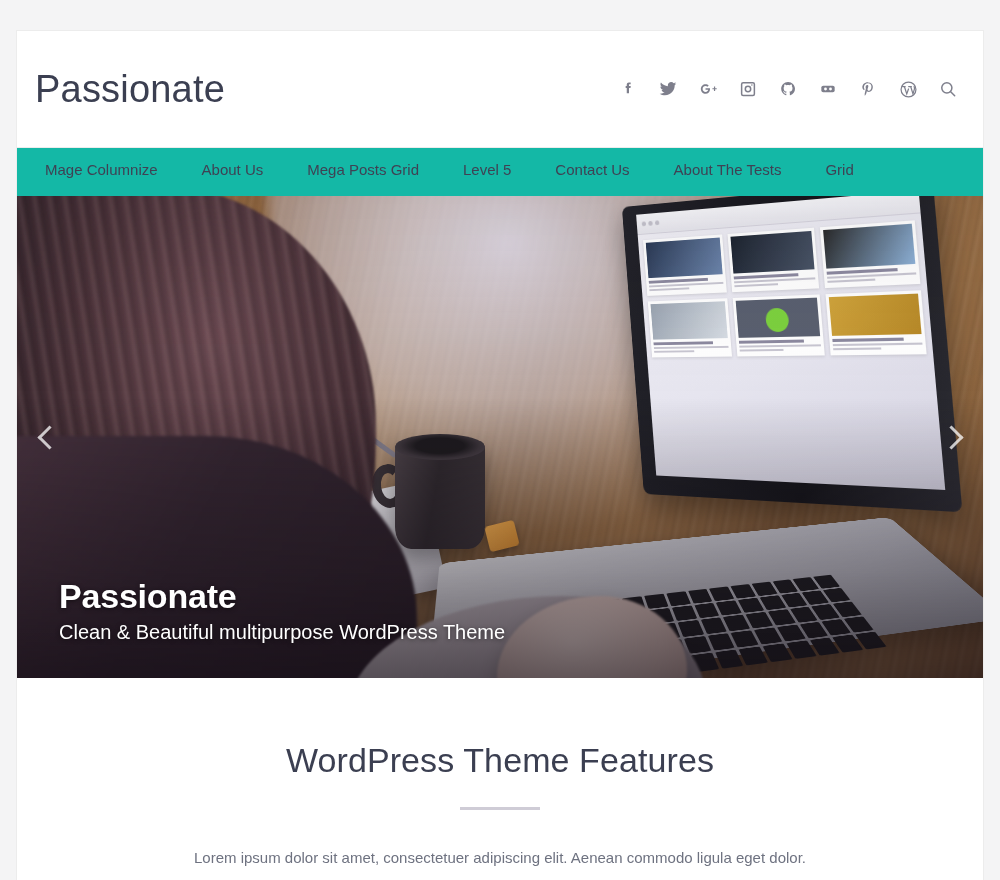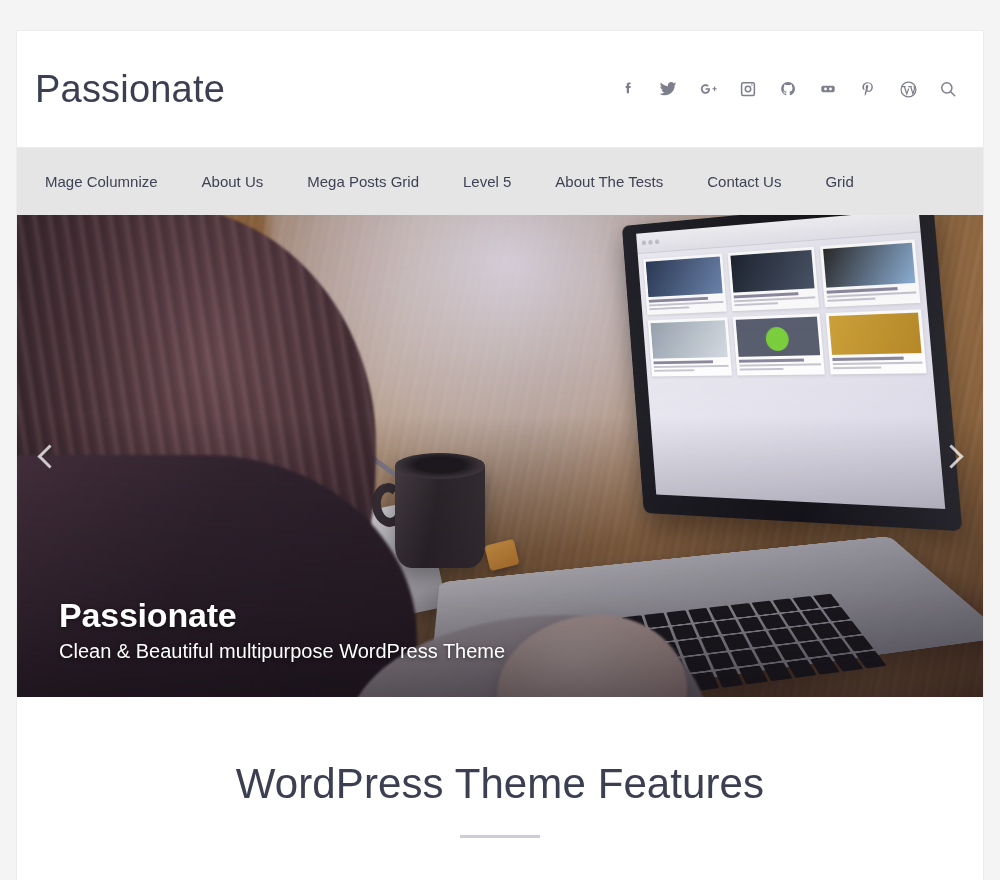--- a/index.html
+++ b/index.html
@@ -63,25 +63,25 @@
     align-items: center;
     justify-content: center;
     color: #7e7f8c;
     cursor: pointer;
   }
   .social-icon svg { display: block; }
 
   
   .main-nav {
     border-top: 1px solid #ececec;
-    height: 68px;
+    height: 49px;
     display: flex;
-    align-items: center;
+    align-items: flex-end;
     padding: 0 18px;
-    background: #e5e5e5;
+    background: #14b8a6;
   }
   .nav-list {
     list-style: none;
     margin: 0;
     padding: 0;
     display: flex;
     align-items: center;
   }
   .nav-item {
     font-size: 15px;
@@ -364,21 +364,21 @@
   .chev.left { transform: rotate(-45deg); }
   .chev.right { transform: rotate(135deg); }
 
   
   .features-section {
     background: #fff;
     padding: 62px 40px 40px 40px;
     text-align: center;
   }
   .section-title {
-    font-size: 42px;
+    font-size: 34px;
     font-weight: 400;
     color: #3b3f51;
     margin: 0;
     line-height: 1.2;
     letter-spacing: 0.1px;
   }
   .section-divider {
     width: 80px;
     height: 3px;
     background: #cfccd6;
@@ -455,22 +455,22 @@
         </span>
       </nav>
     </header>
 
     <nav class="main-nav">
       <ul class="nav-list">
         <li class="nav-item">Mage Columnize</li>
         <li class="nav-item">About Us</li>
         <li class="nav-item">Mega Posts Grid</li>
         <li class="nav-item">Level 5</li>
+        <li class="nav-item">Contact Us</li>
         <li class="nav-item">About The Tests</li>
-        <li class="nav-item">Contact Us</li>
         <li class="nav-item">Grid</li>
       </ul>
     </nav>
 
     <section class="slider">
       <div class="slide-photo">
         <div class="desk"></div>
         <div class="desk-grain"></div>
         <div class="desk-light"></div>
 
@@ -644,16 +644,17 @@
         <span class="chev left"></span>
       </div>
       <div class="slider-arrow next">
         <span class="chev right"></span>
       </div>
     </section>
 
     <section class="features-section">
       <h2 class="section-title">WordPress Theme Features</h2>
       <div class="section-divider"></div>
+      <p class="section-desc">Lorem ipsum dolor sit amet, consectetuer adipiscing elit. Aenean commodo ligula eget dolor.</p>
     </section>
 
   </div>
 </div>
 
 </body></html>

